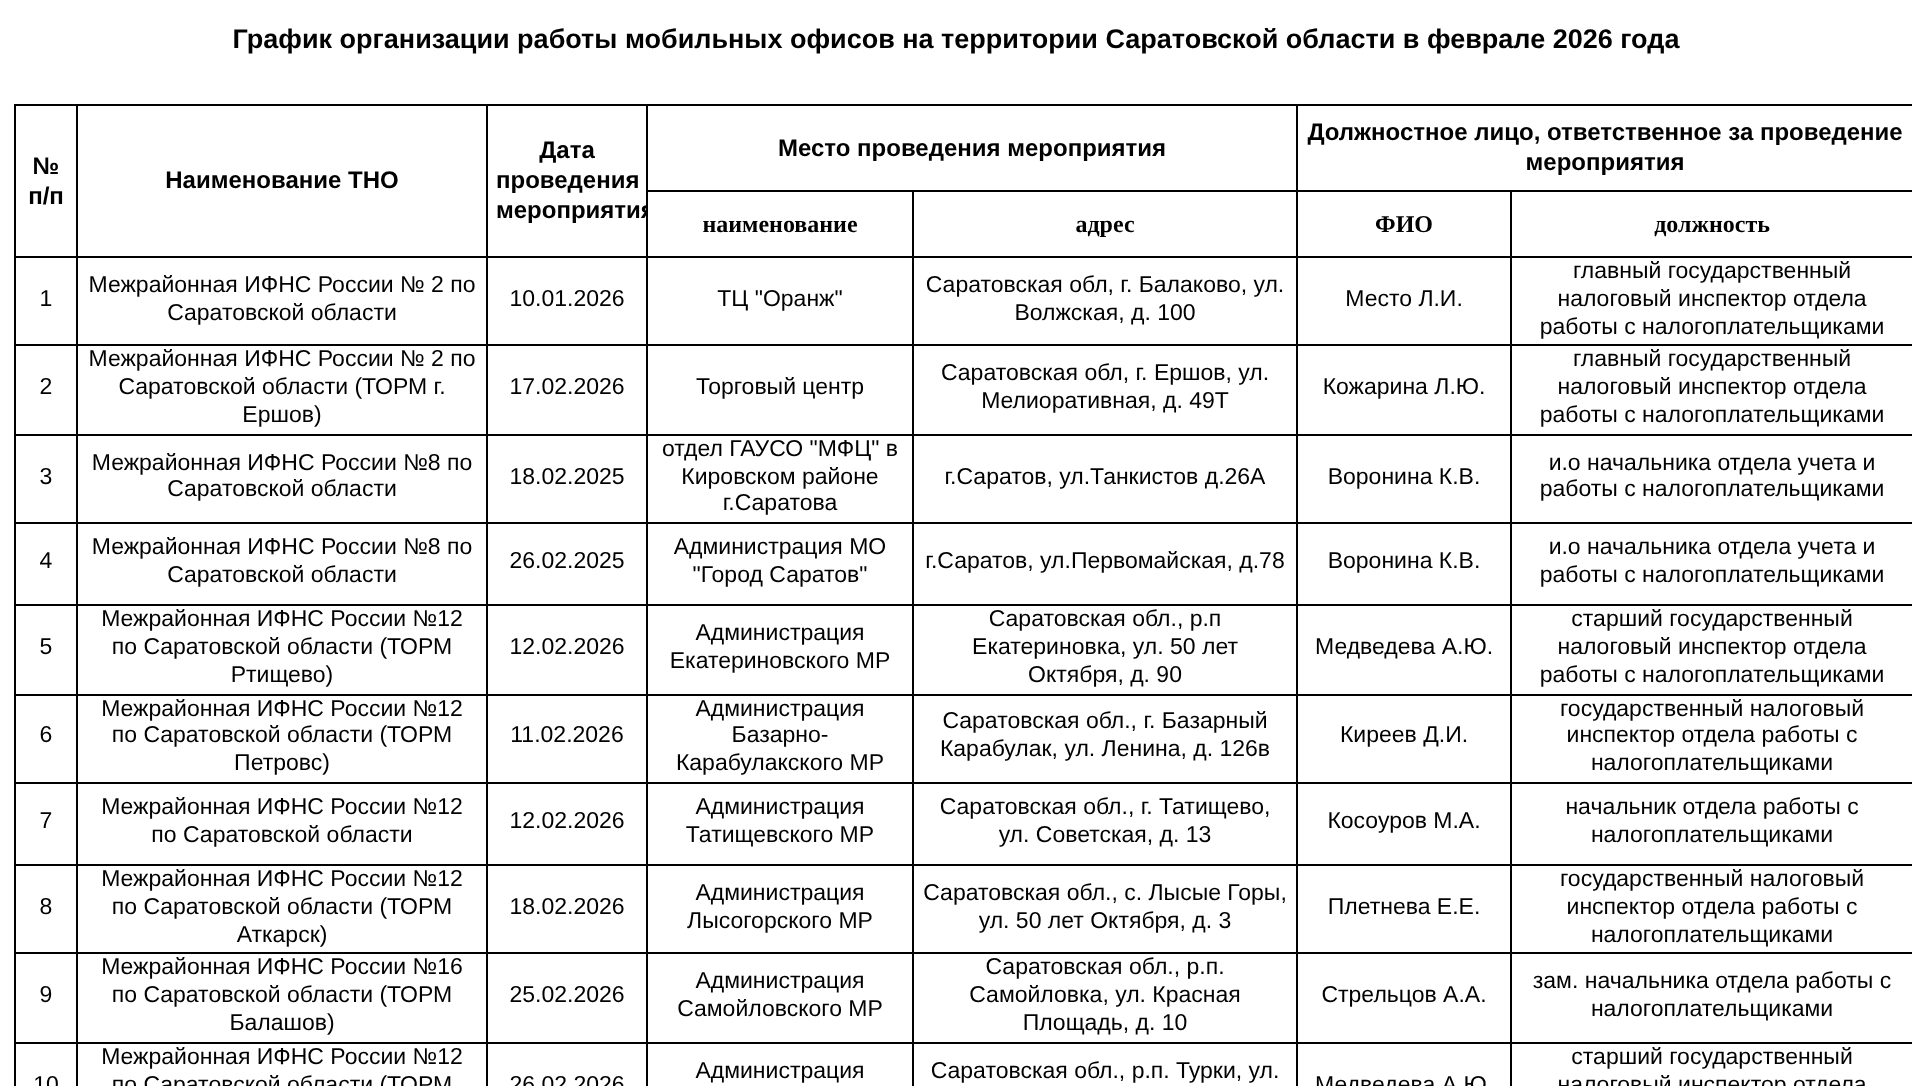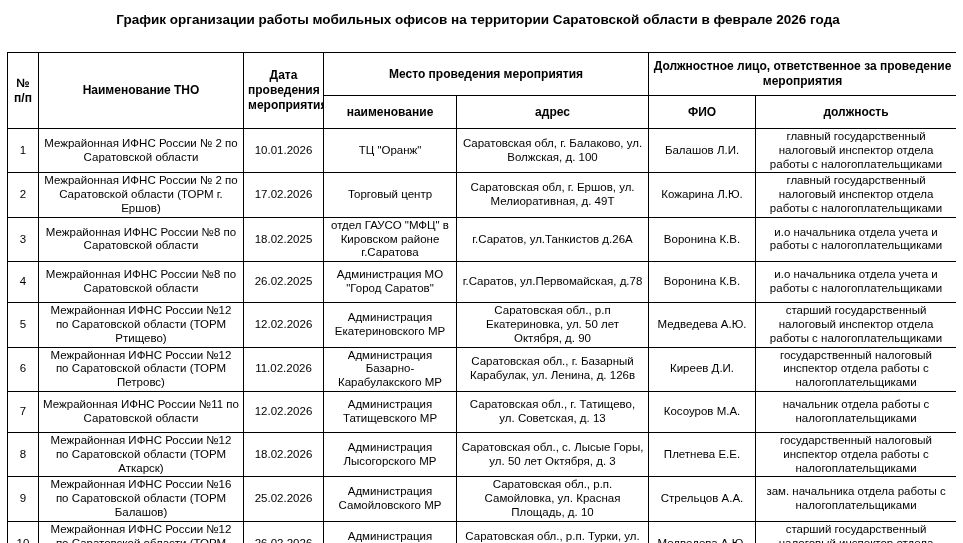--- a/index.html
+++ b/index.html
@@ -43,21 +43,21 @@
     font-size: 12px;
     font-weight: bold;
     line-height: 1.25;
   }
   table.schedule td {
     font-size: 11.5px;
     font-weight: normal;
     line-height: 1.2;
   }
   thead tr.h1 { height: 43px; }
-  thead tr.h2 { height: 33px; }
+  thead tr.h2 { height: 33px; font-family: Liberation Serif, serif; }
   tbody tr { height: 41px; }
   col.c-num  { width: 31px; }
   col.c-tno  { width: 205px; }
   col.c-date { width: 80px; }
   col.c-place{ width: 133px; }
   col.c-addr { width: 192px; }
   col.c-fio  { width: 107px; }
   col.c-pos  { width: 201px; }
 </style>
 </head>
@@ -91,21 +91,21 @@
         <th>должность</th>
       </tr>
     </thead>
     <tbody>
         <tr>
     <td>1</td>
     <td>Межрайонная ИФНС России № 2 по Саратовской области</td>
     <td>10.01.2026</td>
     <td>ТЦ "Оранж"</td>
     <td>Саратовская обл, г. Балаково, ул. Волжская, д. 100</td>
-    <td>Балашов Л.И.</td>
+    <td>Место Л.И.</td>
     <td>главный государственный налоговый инспектор отдела работы с налогоплательщиками</td>
   </tr>
         <tr>
     <td>2</td>
     <td>Межрайонная ИФНС России № 2 по Саратовской области (ТОРМ г. Ершов)</td>
     <td>17.02.2026</td>
     <td>Торговый центр</td>
     <td>Саратовская обл, г. Ершов, ул. Мелиоративная, д. 49Т</td>
     <td>Кожарина Л.Ю.</td>
     <td>главный государственный налоговый инспектор отдела работы с налогоплательщиками</td>
@@ -141,21 +141,21 @@
     <td>6</td>
     <td>Межрайонная ИФНС России №12 по Саратовской области (ТОРМ Петровс)</td>
     <td>11.02.2026</td>
     <td>Администрация Базарно-Карабулакского МР</td>
     <td>Саратовская обл., г. Базарный Карабулак, ул. Ленина, д. 126в</td>
     <td>Киреев Д.И.</td>
     <td>государственный налоговый инспектор отдела работы с налогоплательщиками</td>
   </tr>
         <tr>
     <td>7</td>
-    <td>Межрайонная ИФНС России №11 по Саратовской области</td>
+    <td>Межрайонная ИФНС России №12 по Саратовской области</td>
     <td>12.02.2026</td>
     <td>Администрация Татищевского МР</td>
     <td>Саратовская обл., г. Татищево, ул. Советская, д. 13</td>
     <td>Косоуров М.А.</td>
     <td>начальник отдела работы с налогоплательщиками</td>
   </tr>
         <tr>
     <td>8</td>
     <td>Межрайонная ИФНС России №12 по Саратовской области (ТОРМ Аткарск)</td>
     <td>18.02.2026</td>

